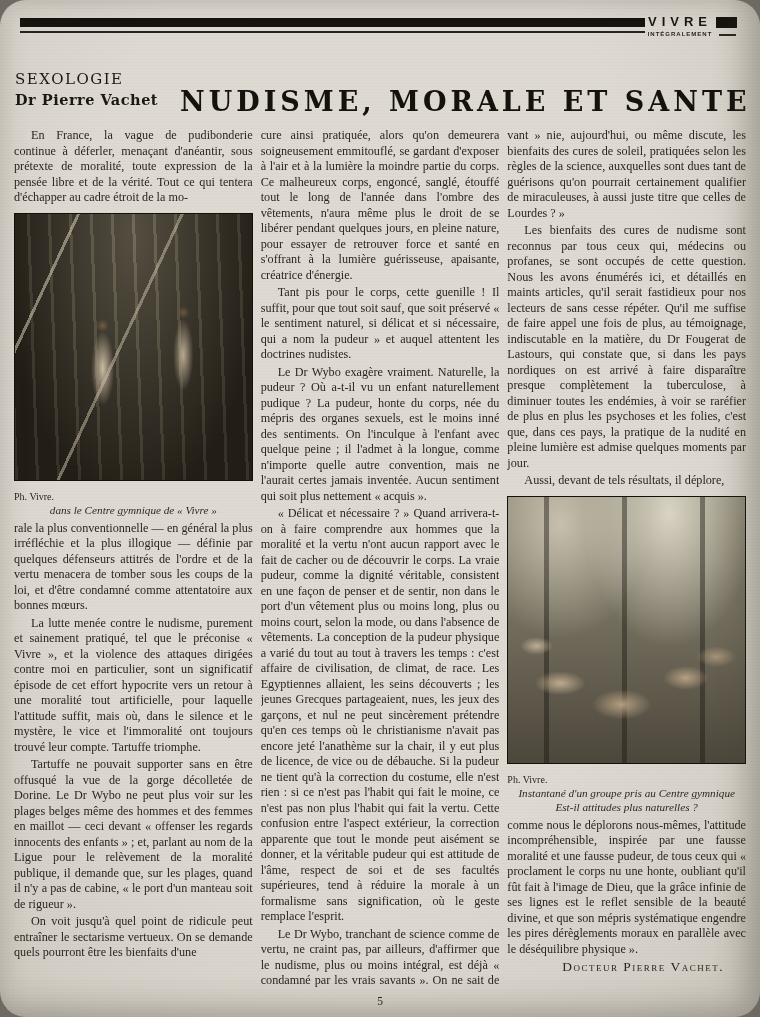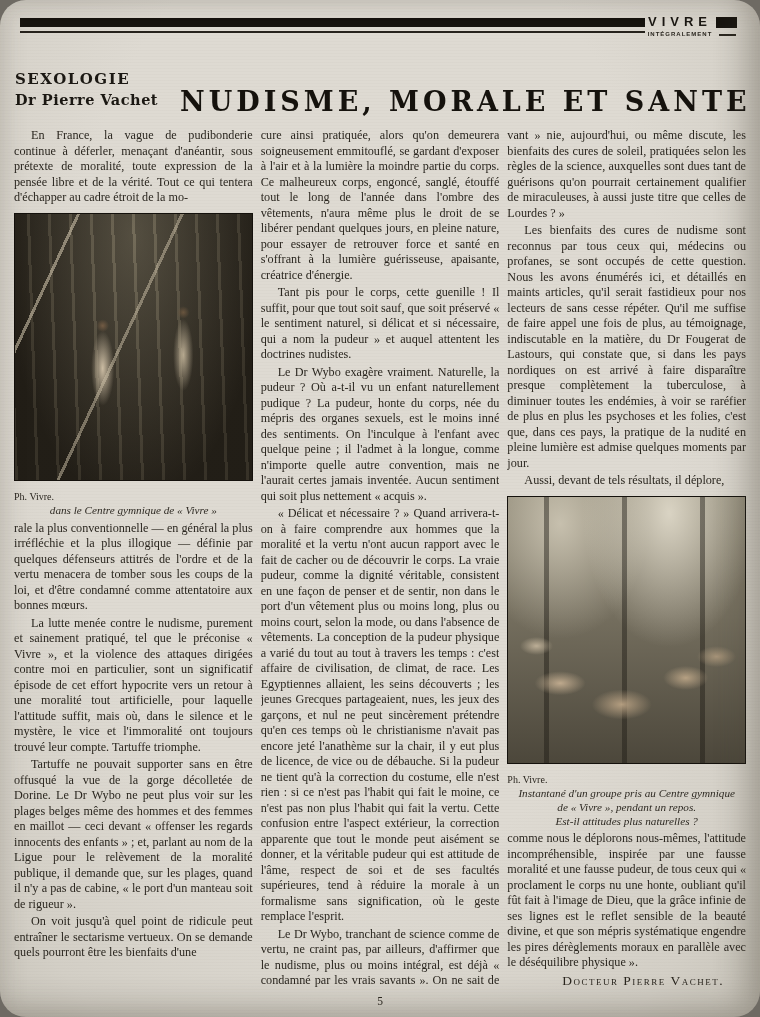--- a/index.html
+++ b/index.html
@@ -16,21 +16,21 @@
   .rule-thick{position:absolute;top:18px;left:20px;width:625px;height:9px;background:#17140f;}
   .rule-thin{position:absolute;top:31px;left:20px;width:625px;height:2px;background:#26221c;}
   .brand{position:absolute;top:14px;left:647px;width:66px;text-align:center;
     font-family:"Liberation Sans", sans-serif;font-weight:700;font-size:13px;letter-spacing:5px;color:#1b1813;}
   .brand-block{position:absolute;top:17px;left:716px;width:21px;height:11px;background:#17140f;}
   .brand-sub{position:absolute;top:31px;left:645px;width:70px;text-align:center;
     font-family:"Liberation Sans", sans-serif;font-weight:700;font-size:6px;letter-spacing:1px;color:#2a261f;}
   .sub-dash{position:absolute;top:34px;left:719px;width:17px;height:2px;background:#2a261f;}
   
   .kicker{position:absolute;top:70px;left:15px;
-    font-family:"DejaVu Serif", serif;font-weight:700;font-size:15px;letter-spacing:1.5px;color:#1b1813;text-align:center;}
+    font-family:"DejaVu Serif", serif;font-weight:400;font-size:15px;letter-spacing:1.5px;color:#1b1813;text-align:center;}
   .byline{position:absolute;top:91px;left:15px;
     font-family:"DejaVu Serif", serif;font-weight:700;font-size:14.5px;letter-spacing:.5px;color:#1b1813;}
   .title{position:absolute;top:66px;left:180px;right:12px;text-align:center;white-space:nowrap;
     font-family:"DejaVu Serif", serif;font-weight:700;font-size:27px;letter-spacing:4px;color:#15120d;margin-top:20px;}
   
   .columns{position:absolute;top:128px;left:14px;right:14px;bottom:28px;display:flex;gap:8px;}
   .col{flex:1;min-width:0;text-align:justify;font-size:12.2px;line-height:15.5px;overflow:hidden;color:#2a261f;}
   .col p{margin:0 0 2px 0;text-indent:17px;}
   .col p.cont{text-indent:0;}
   figure{margin:7px 0 3px 0;}
@@ -105,21 +105,20 @@
     </div>
 
     <div class="col">
       <p class="cont">vant » nie, aujourd'hui, ou même discute, les bienfaits des cures de soleil, pratiquées selon les règles de la science, auxquelles sont dues tant de guérisons qu'on pourrait certainement qualifier de miraculeuses, à aussi juste titre que celles de Lourdes ? »</p>
       <p>Les bienfaits des cures de nudisme sont reconnus par tous ceux qui, médecins ou profanes, se sont occupés de cette question. Nous les avons énumérés ici, et détaillés en maints articles, qu'il serait fastidieux pour nos lecteurs de sans cesse répéter. Qu'il me suffise de faire appel une fois de plus, au témoignage, indiscutable en la matière, du Dr Fougerat de Lastours, qui constate que, si dans les pays nordiques on est arrivé à faire disparaître presque complètement la tuberculose, à diminuer toutes les endémies, à voir se raréfier de plus en plus les psychoses et les folies, c'est que, dans ces pays, la pratique de la nudité en pleine lumière est admise quelques moments par jour.</p>
       <p>Aussi, devant de tels résultats, il déplore,</p>
       <figure>
         <div class="photo photo-group"></div>
         <div class="credit">Ph. Vivre.</div>
         <div class="cap">Instantané d'un groupe pris au Centre gymnique</div>
-        <div class="cap">de « Vivre », pendant un repos.</div>
         <div class="cap">Est-il attitudes plus naturelles ?</div>
       </figure>
       <p class="cont">comme nous le déplorons nous-mêmes, l'attitude incompréhensible, inspirée par une fausse moralité et une fausse pudeur, de tous ceux qui « proclament le corps nu une honte, oubliant qu'il fût fait à l'image de Dieu, que la grâce infinie de ses lignes est le reflet sensible de la beauté divine, et que son mépris systématique engendre les pires dérèglements moraux en parallèle avec le déséquilibre physique ».</p>
       <p class="sig-name">Docteur Pierre Vachet.</p>
 
     </div>
 
   </div>
 
   <div class="page-num">5</div>

